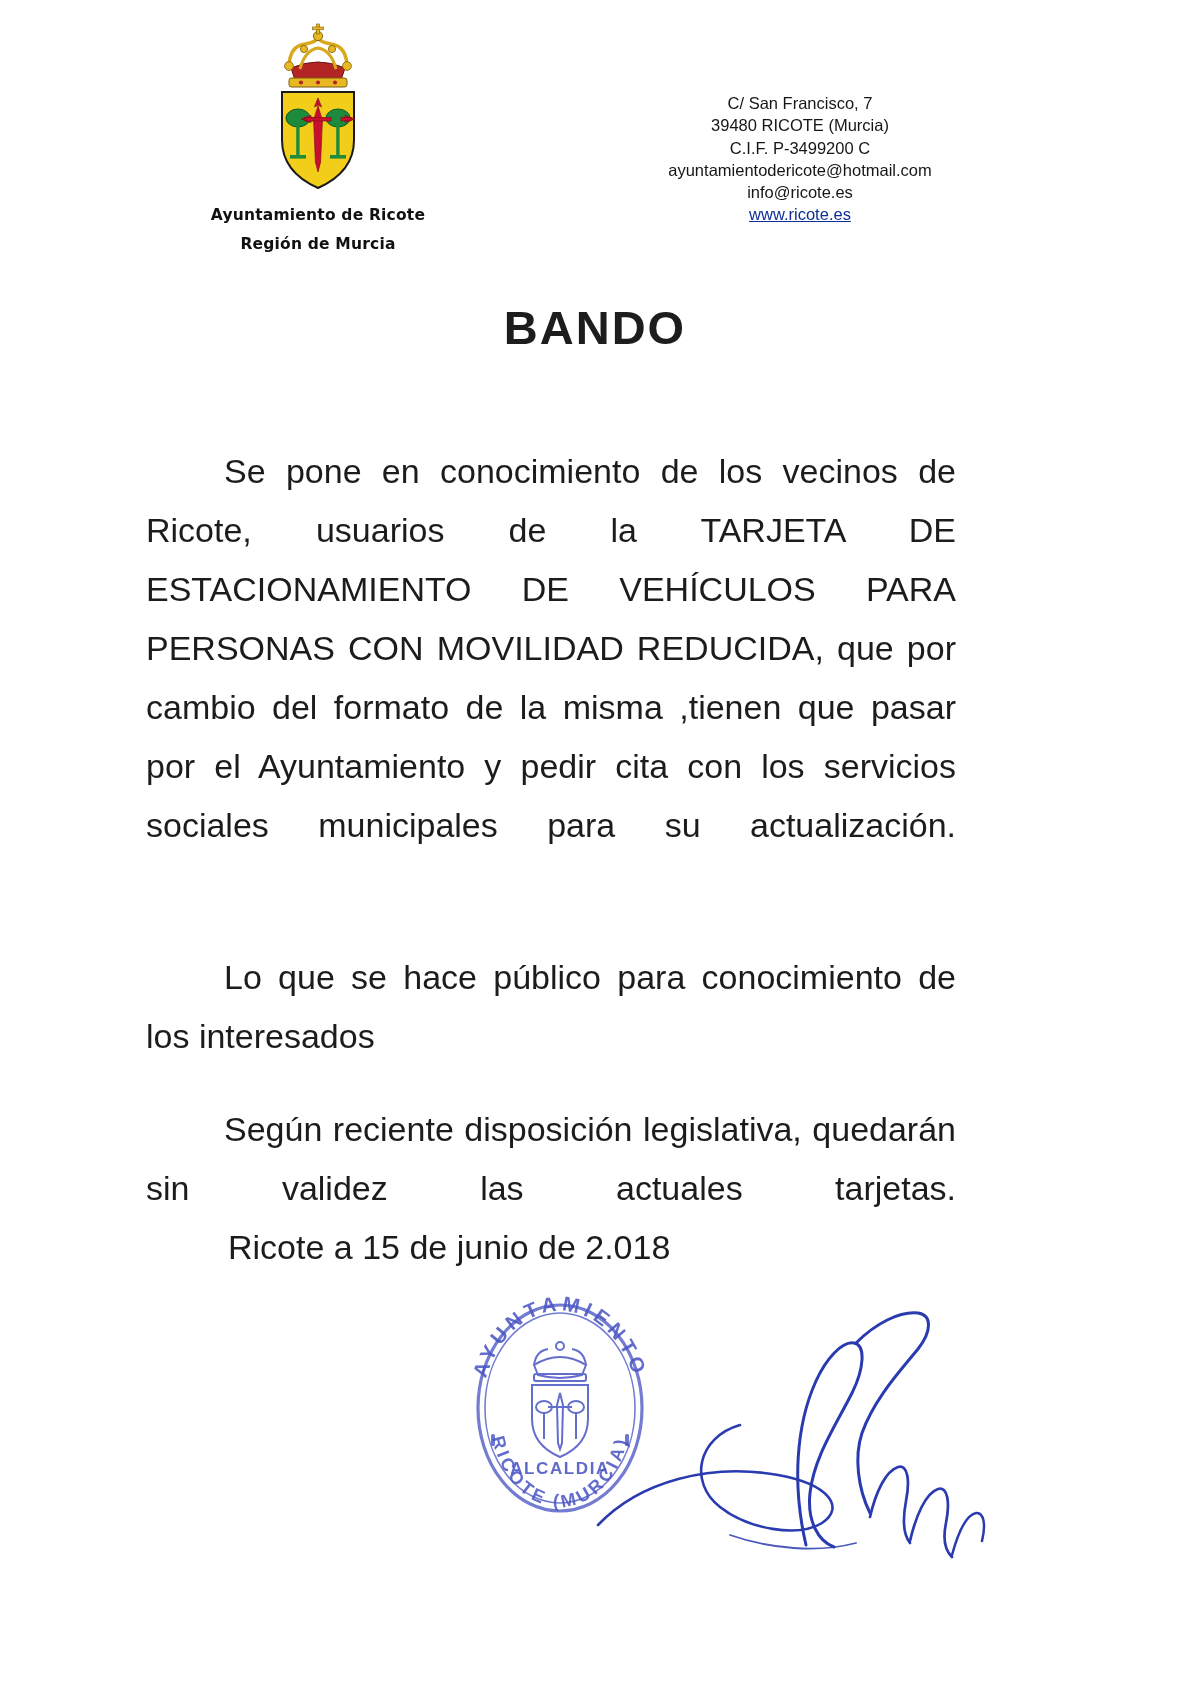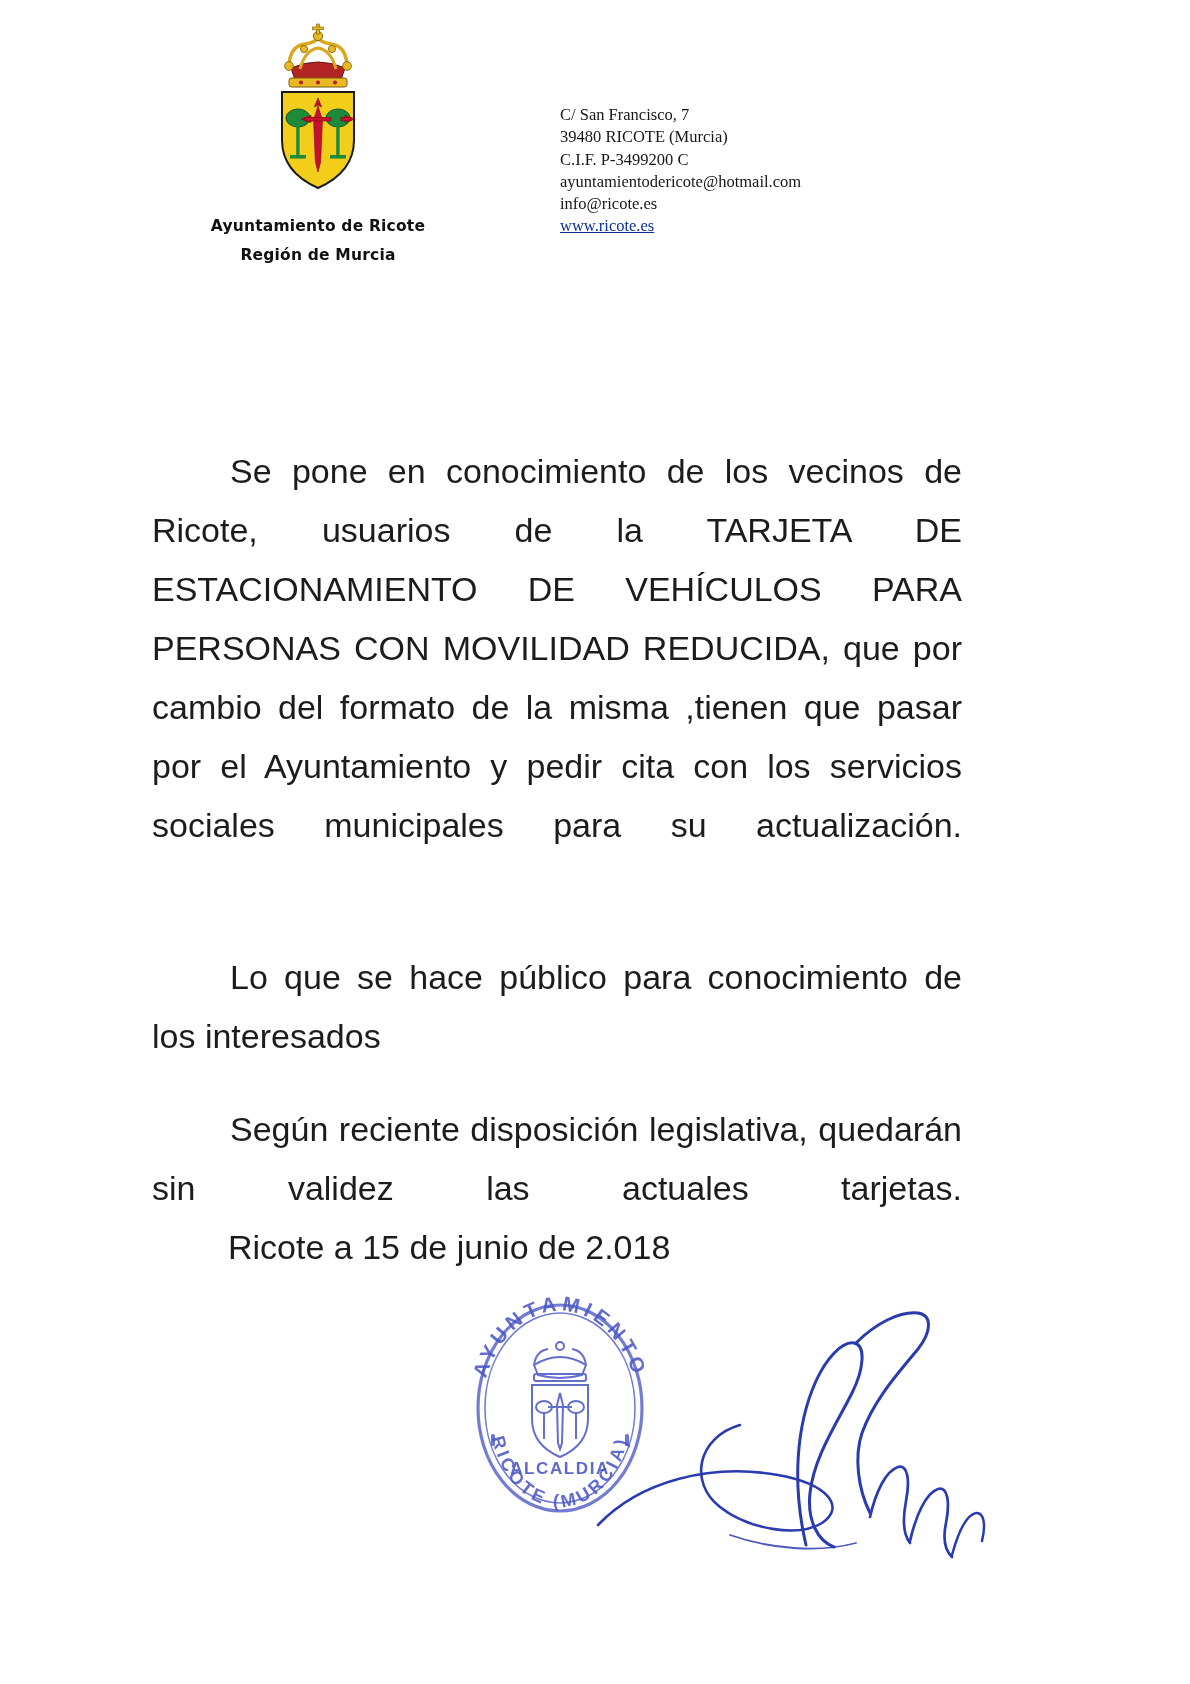--- a/index.html
+++ b/index.html
@@ -43,31 +43,31 @@
     position: relative;
   }
   .crest svg { display: block; }
 
   .crest-caption {
     font-family: "DejaVu Sans", sans-serif;
     font-weight: bold;
     font-size: 15.5px;
     letter-spacing: 0.2px;
     color: #111111;
-    margin-top: 15px;
+    margin-top: 4px;
     line-height: 1.85;
   }
 
   .contact-block {
     position: absolute;
     left: 560px;
-    top: 104px;
+    top: 92px;
     width: 480px;
-    text-align: left;
-    font-family: Liberation Serif, serif;
+    text-align: center;
+    font-family: Liberation Sans, sans-serif;
     font-size: 16.5px;
     line-height: 1.35;
     color: #161616;
   }
   .contact-line { white-space: nowrap; }
   .contact-line.web {
     color: #0e2f96;
     text-decoration: underline;
   }
 
@@ -81,21 +81,21 @@
     font-family: "Liberation Sans", sans-serif;
     font-weight: bold;
     font-size: 47px;
     letter-spacing: 2px;
     color: #1d1d1d;
   }
 
   
   .body-text {
     position: absolute;
-    left: 152px;
+    left: 146px;
     top: 442px;
     width: 810px;
     font-family: "Liberation Sans Narrow", "Liberation Sans", sans-serif;
     font-stretch: condensed;
     font-size: 34px;
     line-height: 59px;
     color: #1c1c1c;
   }
   .para {
     text-align: justify;
@@ -217,20 +217,21 @@
       <div class="contact-line">C/ San Francisco, 7</div>
       <div class="contact-line">39480 RICOTE (Murcia)</div>
       <div class="contact-line">C.I.F. P-3499200 C</div>
       <div class="contact-line">ayuntamientodericote@hotmail.com</div>
       <div class="contact-line">info@ricote.es</div>
       <div class="contact-line web">www.ricote.es</div>
     </div>
 
   </div>
 
+  <div class="doc-title">BANDO</div>
 
   <div class="body-text">
     <p class="para"><span class="indent"></span><span>Se pone en conocimiento de los vecinos de Ricote, usuarios de la TARJETA DE ESTACIONAMIENTO DE VEHÍCULOS PARA PERSONAS CON MOVILIDAD REDUCIDA, que por cambio del formato de la misma ,tienen que pasar por el Ayuntamiento y pedir cita con los servicios sociales municipales para su actualización.</span></p>
     <p class="para no-stretch"><span class="indent"></span><span>Lo que se hace público para conocimiento de los interesados</span></p>
     <p class="para"><span class="indent"></span><span>Según reciente disposición legislativa, quedarán sin validez las actuales tarjetas.</span></p>
   </div>
 
   <div class="date-line">Ricote a 15 de junio de 2.018</div>
 
   <div class="sign-area">

